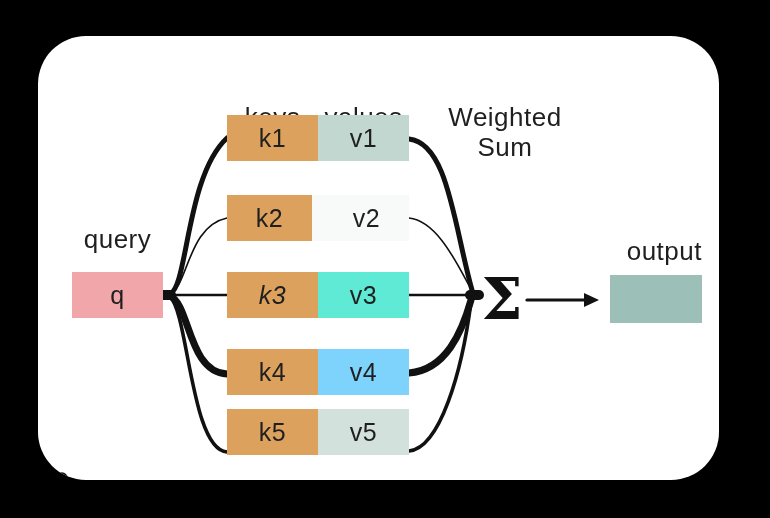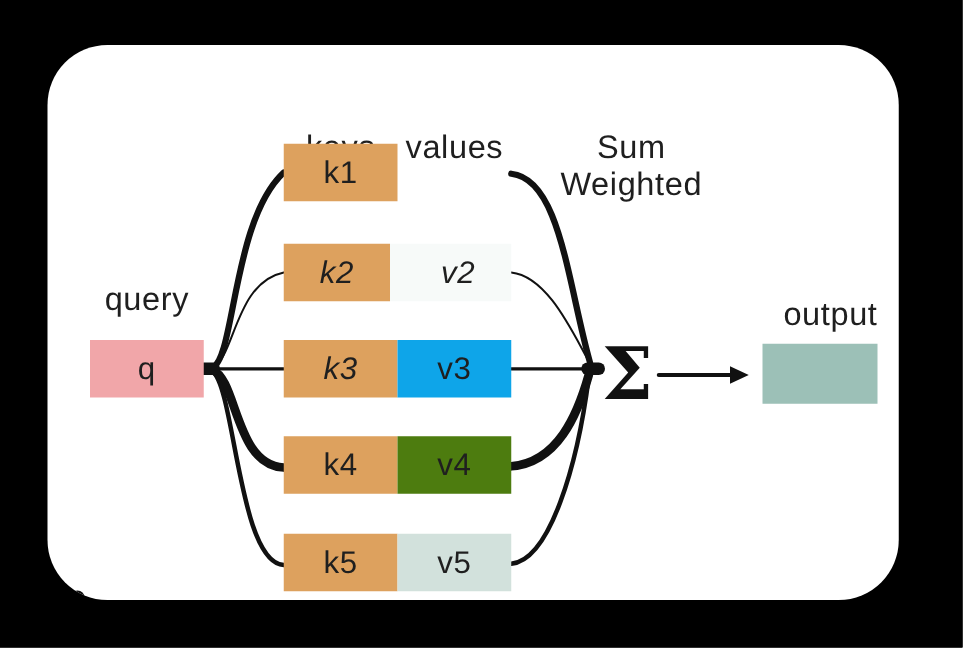--- a/index.html
+++ b/index.html
@@ -61,43 +61,44 @@
         <path d="M 489,264 L 547,264" stroke-width="3.2"></path>
       </g>
       <polygon points="546,257 546,271 561,264" style="fill: rgb(17, 17, 17);"></polygon>
 
       <circle cx="24" cy="442" r="4.5" fill="none" stroke-width="2.4" style="stroke: rgb(17, 17, 17);"></circle>
     </svg>
 
     <div class="abs lbl" style="left:189px;top:66px;width:91px;">keys</div>
     <div class="abs lbl" style="left:280px;top:66px;width:91px;">values</div>
     <div class="abs lbl" style="left:407px;top:66px;width:120px;">
+      <div>Weighted</div>
       <div>Sum</div>
-      <div>Weighted</div>
     </div>
 
     <div class="abs lbl" style="left:34px;top:188px;width:91px;">query</div>
     <div class="box" style="left: 34px; top: 236px; width: 91px; height: 46px; background: rgb(241, 166, 169);">q</div>
 
     <div class="row" style="top:79px;">
       <div class="cell" style="background: rgb(221, 161, 94);">k1</div>
+      <div class="cell" style="background: rgb(195, 215, 209);">v1</div>
     </div>
-    <div class="row" style="top:159px;font-style:italic;">
+    <div class="row" style="top:159px;">
       <div class="cell" style="background: rgb(221, 161, 94);">k2</div>
       <div class="cell" style="background: rgb(247, 250, 249); padding-left: 12px;">v2</div>
     </div>
     <div class="row" style="top:236px;">
       <div class="cell" style="background: rgb(221, 161, 94); font-style: italic;">k3</div>
-      <div class="cell" style="background: #0ea5e9;">v3</div>
+      <div class="cell" style="background: #5eead4;">v3</div>
     </div>
     <div class="row" style="top:313px;">
       <div class="cell" style="background: rgb(221, 161, 94);">k4</div>
-      <div class="cell" style="background: #4d7c0f;">v4</div>
+      <div class="cell" style="background: #7dd3fc;">v4</div>
     </div>
-    <div class="row" style="top:391px;">
+    <div class="row" style="top:373px;">
       <div class="cell" style="background: rgb(221, 161, 94);">k5</div>
       <div class="cell" style="background: rgb(210, 225, 220);">v5</div>
     </div>
 
     <div class="sigma">Σ</div>
 
     <div class="abs lbl" style="left:572px;top:200px;width:92px;text-align:right;">output</div>
     <div class="abs" style="left: 572px; top: 239px; width: 92px; height: 48px; background: rgb(156, 192, 183);"></div>
 
   </div>

